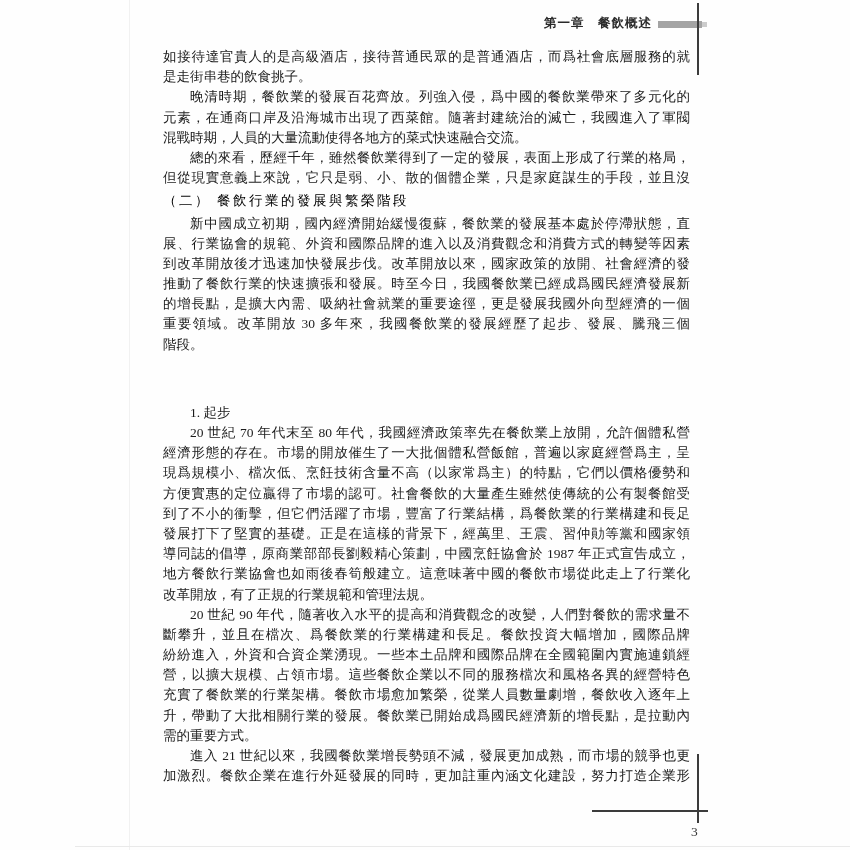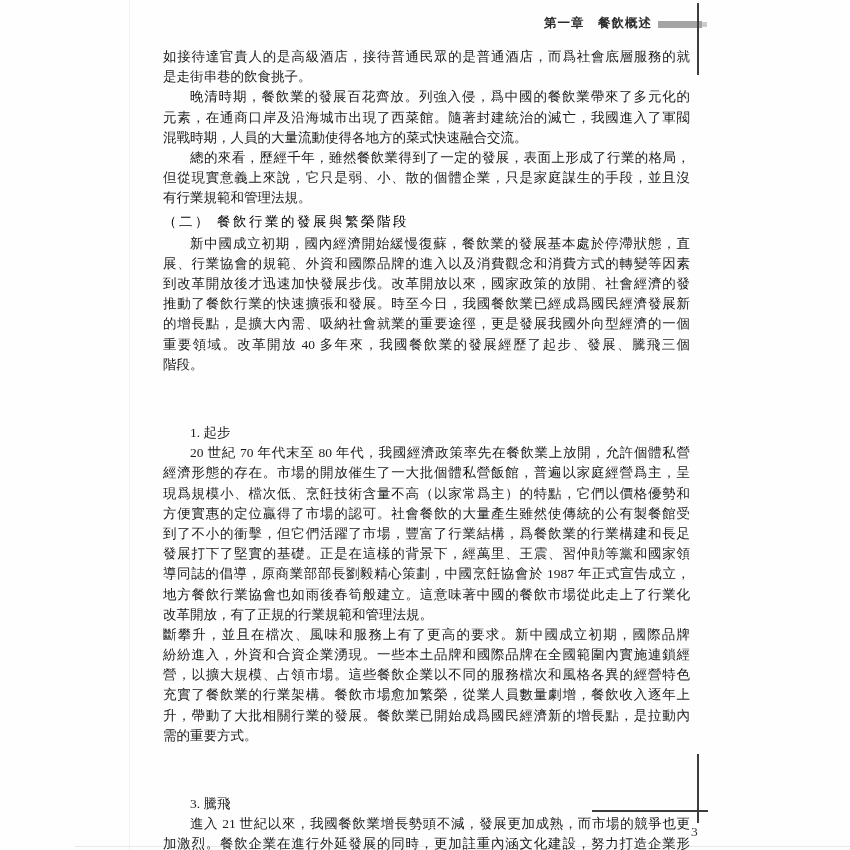--- a/index.html
+++ b/index.html
@@ -63,53 +63,52 @@
         <div class="line end">是走街串巷的飲食挑子。</div>
       </div>
       <div>
         <div class="line indent">晚清時期，餐飲業的發展百花齊放。列強入侵，爲中國的餐飲業帶來了多元化的</div>
         <div class="line">元素，在通商口岸及沿海城市出現了西菜館。隨著封建統治的滅亡，我國進入了軍閥</div>
         <div class="line end">混戰時期，人員的大量流動使得各地方的菜式快速融合交流。</div>
       </div>
       <div>
         <div class="line indent">總的來看，歷經千年，雖然餐飲業得到了一定的發展，表面上形成了行業的格局，</div>
         <div class="line">但從現實意義上來說，它只是弱、小、散的個體企業，只是家庭謀生的手段，並且沒</div>
-        <div class="line end">有行業規範和管理法規。</div>
       </div>
       <div class="line end kai">（二） 餐飲行業的發展與繁榮階段</div>
       <div>
         <div class="line indent">新中國成立初期，國內經濟開始緩慢復蘇，餐飲業的發展基本處於停滯狀態，直</div>
         <div class="line">展、行業協會的規範、外資和國際品牌的進入以及消費觀念和消費方式的轉變等因素</div>
         <div class="line">到改革開放後才迅速加快發展步伐。改革開放以來，國家政策的放開、社會經濟的發</div>
         <div class="line">推動了餐飲行業的快速擴張和發展。時至今日，我國餐飲業已經成爲國民經濟發展新</div>
         <div class="line">的增長點，是擴大內需、吸納社會就業的重要途徑，更是發展我國外向型經濟的一個</div>
-        <div class="line">重要領域。改革開放 40 多年來，我國餐飲業的發展經歷了起步、發展、騰飛三個</div>
+        <div class="line">重要領域。改革開放 30 多年來，我國餐飲業的發展經歷了起步、發展、騰飛三個</div>
         <div class="line end">階段。</div>
       </div>
       <div class="line end numh">1. 起步</div>
       <div>
         <div class="line indent">20 世紀 70 年代末至 80 年代，我國經濟政策率先在餐飲業上放開，允許個體私營</div>
         <div class="line">經濟形態的存在。市場的開放催生了一大批個體私營飯館，普遍以家庭經營爲主，呈</div>
         <div class="line">現爲規模小、檔次低、烹飪技術含量不高（以家常爲主）的特點，它們以價格優勢和</div>
         <div class="line">方便實惠的定位贏得了市場的認可。社會餐飲的大量產生雖然使傳統的公有製餐館受</div>
         <div class="line">到了不小的衝擊，但它們活躍了市場，豐富了行業結構，爲餐飲業的行業構建和長足</div>
         <div class="line">發展打下了堅實的基礎。正是在這樣的背景下，經萬里、王震、習仲勛等黨和國家領</div>
         <div class="line">導同誌的倡導，原商業部部長劉毅精心策劃，中國烹飪協會於 1987 年正式宣告成立，</div>
         <div class="line">地方餐飲行業協會也如雨後春筍般建立。這意味著中國的餐飲市場從此走上了行業化</div>
         <div class="line end">改革開放，有了正規的行業規範和管理法規。</div>
       </div>
       <div>
-        <div class="line">斷攀升，並且在檔次、風味和服務上有了更高的要求。新中國成立初期，國際品牌</div>
+        <div class="line indent">20 世紀 90 年代，隨著收入水平的提高和消費觀念的改變，人們對餐飲的需求量不</div>
+        <div class="line">斷攀升，並且在檔次、爲餐飲業的行業構建和長足。餐飲投資大幅增加，國際品牌</div>
         <div class="line">紛紛進入，外資和合資企業湧現。一些本土品牌和國際品牌在全國範圍內實施連鎖經</div>
         <div class="line">營，以擴大規模、占領市場。這些餐飲企業以不同的服務檔次和風格各異的經營特色</div>
         <div class="line">充實了餐飲業的行業架構。餐飲市場愈加繁榮，從業人員數量劇增，餐飲收入逐年上</div>
         <div class="line">升，帶動了大批相關行業的發展。餐飲業已開始成爲國民經濟新的增長點，是拉動內</div>
         <div class="line end">需的重要方式。</div>
       </div>
-      <div class="line end numh">3. 騰飛</div>
       <div>
         <div class="line indent">進入 21 世紀以來，我國餐飲業增長勢頭不減，發展更加成熟，而市場的競爭也更</div>
         <div class="line">加激烈。餐飲企業在進行外延發展的同時，更加註重內涵文化建設，努力打造企業形</div>
       </div>
     </div>
 
   <div class="page-number">3</div>
 </div>
 
 </body></html>

